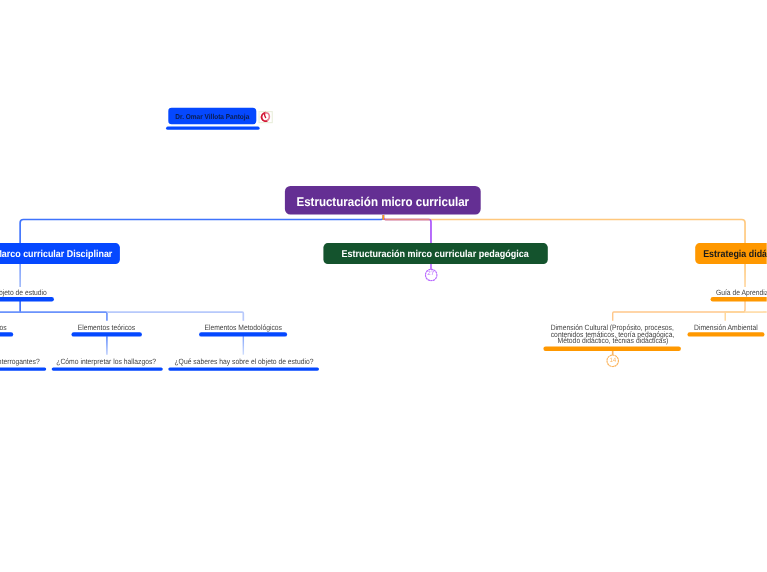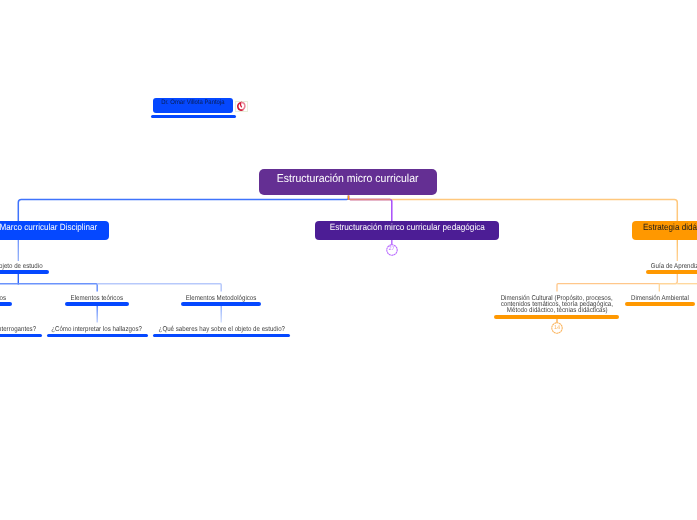--- a/index.html
+++ b/index.html
@@ -5,22 +5,22 @@
 <style>
   html,body{margin:0;padding:0;}
   body{width:697px;height:520px;background:#ffffff;overflow:hidden;
        font-family:"Liberation Sans",sans-serif;
        -webkit-font-smoothing:antialiased;
        text-rendering:geometricPrecision;}
   #canvas{position:relative;width:697px;height:520px;overflow:hidden;
           will-change:transform;}
   svg#links{position:absolute;left:0;top:0;width:697px;height:520px;}
 
-  .pill{position:absolute;color:#fff;font-weight:normal;white-space:nowrap;
-        box-sizing:border-box;display:flex;align-items:flex-start;justify-content:center;}
+  .pill{position:absolute;color:#fff;font-weight:bold;white-space:nowrap;
+        box-sizing:border-box;display:flex;align-items:center;justify-content:center;}
   .pill > span{display:inline-block;transform-origin:center center;}
 
   .bar{position:absolute;border-radius:2px;}
 
   .tnode{position:absolute;color:#3f3f3f;white-space:nowrap;text-align:center;
          font-size:7px;line-height:9px;}
   .tnode > span{display:inline-block;transform-origin:center center;transform:scaleX(0.88);}
 
   .badge{position:absolute;width:12px;height:12px;}
   .badge svg{position:absolute;left:0;top:0;}
@@ -39,21 +39,21 @@
 
   
   #root-pill{left:259px;top:169px;width:178px;height:26px;background:#642f93;
       font-size:11.5px;border-radius:5px;padding-top:4px;}
   #root-pill > span{transform:scaleX(0.913);}
 
   
   .branch{height:19px;border-radius:4px;font-size:9px;top:220.5px;padding-top:1px;}
   .branch > span{transform:scaleX(0.9);}
   #b1{left:-12.2px;width:121px;background:#0548ff;}
-  #b2{left:315px;width:184px;background:#4c1d95;}
+  #b2{left:294px;width:204px;background:#14532d;}
   #b2 > span{transform:scaleX(0.91);}
   #b3{left:631.5px;width:93px;background:#ff9800;color:#1a1a1a;}
 
   #badge-27{left:385.5px;top:243.5px;}
   #badge-27 .num{color:#b96bff;}
   #badge-14{left:551px;top:322.3px;}
   #badge-14 .num{color:#fbb661;}
 
   
   #t-objeto{left:-82px;top:262px;width:200px;}

